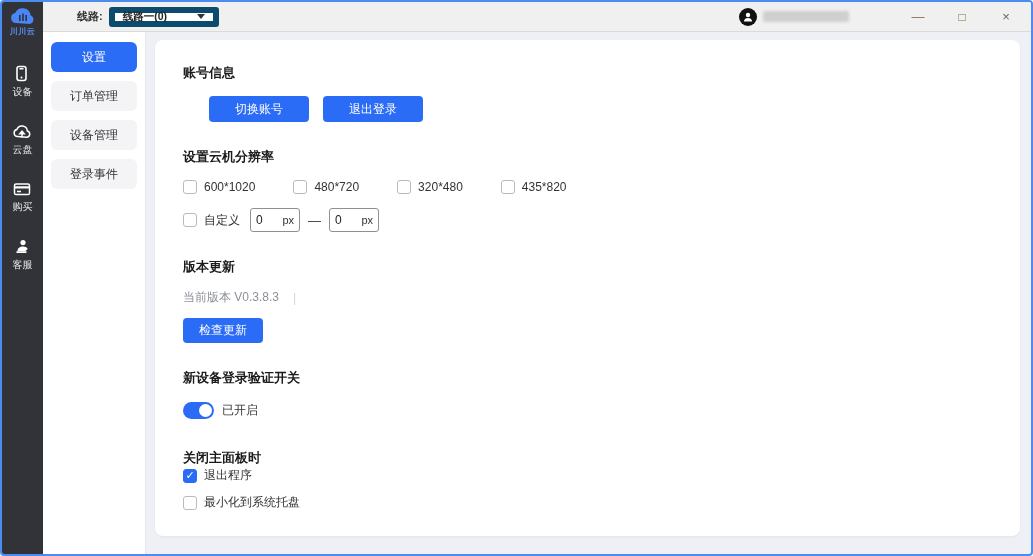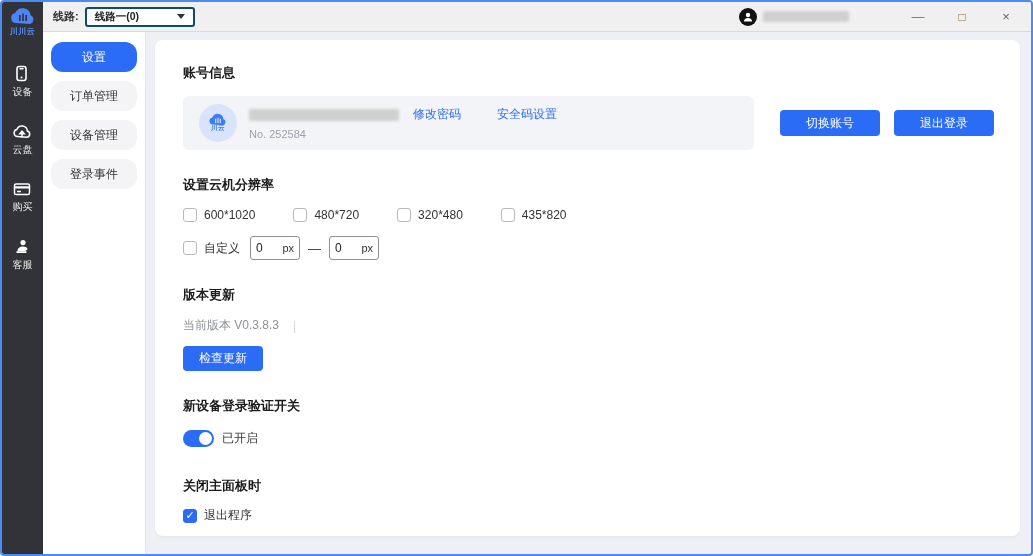--- a/index.html
+++ b/index.html
@@ -16,39 +16,39 @@
   .rail-item { margin-top:24px; display:flex; flex-direction:column; align-items:flex-start; color:#e8e8e8; cursor:pointer; }
   .rail-item:first-of-type { margin-top:22px; }
   .rail-item .lbl { font-size:10px; margin-top:3px; }
   .rail svg { display:block; }
 
   
   .right { flex:1; display:flex; flex-direction:column; min-width:0; }
 
   .topbar { height:30px; background:#f0f0f0; border-bottom:1px solid #dadada;
             display:flex; align-items:center; padding:0 10px 0 10px; flex-shrink:0; }
-  .route-label { font-size:11px; color:#333; font-weight:bold; margin-right:6px; }
-  .route-select { width:110px; height:20px; background:#fff; border:2px solid #0c4a6e; border-radius:3px;
+  .route-label { font-size:11px; color:#333; font-weight:bold; margin-right:6px;margin-left:24px; }
+  .route-select { width:110px; height:20px; background:#fff; border:6px solid #0c4a6e; border-radius:3px;
                   display:flex; align-items:center; padding:0 8px; cursor:pointer; }
   .route-select .val { font-size:10.5px; color:#222; font-weight:bold; flex:1; }
   .caret { width:0; height:0; border-left:4px solid transparent; border-right:4px solid transparent; border-top:5px solid #333; }
   .topbar-spacer { flex:1; }
   .user-avatar { width:18px; height:18px; border-radius:50%; background:#111; display:flex; align-items:center; justify-content:center; margin-right:6px; cursor:pointer; }
   .blur-bar { background:#cfcfcf; border-radius:2px; filter:blur(1.5px); }
   .topbar .name-bar { width:86px; height:11px; margin-right:40px; }
   .win-btn { width:30px; height:22px; display:flex; align-items:center; justify-content:center;
              font-size:13px; color:#86704a; cursor:pointer; margin-left:14px; }
   .win-btn.max { font-size:12px; color:#8a6f3e; }
   .win-btn.close { color:#6e6557; }
 
   .body { flex:1; display:flex; min-height:0; }
 
   
   .subnav { width:103px; background:#fff; border-right:1px solid #e6e6ea; padding:10px 8px; flex-shrink:0; }
-  .subnav-btn { width:86px; height:30px; border-radius:12px; background:#f4f4f6; color:#333;
+  .subnav-btn { width:86px; height:30px; border-radius:6px; background:#f4f4f6; color:#333;
                 font-size:12px; display:flex; align-items:center; justify-content:center;
                 margin:0 auto 9px; cursor:pointer; }
   .subnav-btn.active { background:#2b6cf6; color:#fff; }
 
   
   .content { flex:1; padding:8px 11px 18px 9px; min-width:0; }
   .card { background:#fff; border-radius:8px; height:100%; padding:24px 24px 20px 28px;
           box-shadow:0 1px 3px rgba(0,0,0,.05); overflow:hidden; }
 
   .sec-title { font-size:13px; font-weight:bold; color:#1b1b1b; }
@@ -92,21 +92,21 @@
   .version-line { display:flex; align-items:center; margin-top:13px; font-size:12px; color:#8d9098; }
   .version-divider { color:#d4d4d8; margin-left:14px; }
   .btn-check { margin-top:12px; height:25px; padding:0 16px; }
 
   
   .toggle-row { display:flex; align-items:center; margin-top:15px; }
   .toggle { width:31px; height:17px; border-radius:9px; background:#2b6cf6; position:relative; cursor:pointer; margin-right:8px; }
   .toggle .knob { position:absolute; right:2px; top:2px; width:13px; height:13px; border-radius:50%; background:#fff; }
   .toggle-label { font-size:12px; color:#333; }
 
-  .close-opt { margin-top:12px; }
+  .close-opt { }
   .close-opt + .close-opt { margin-top:10px; }
 </style>
 </head>
 <body>
 
 <div class="window">
 
   <aside class="rail">
     <div class="rail-logo">
       <span>
@@ -192,39 +192,20 @@
         <div class="subnav-btn">订单管理</div>
         <div class="subnav-btn">设备管理</div>
         <div class="subnav-btn">登录事件</div>
       </nav>
 
       <main class="content">
         <div class="card">
 
           <div class="sec-title">账号信息</div>
           <div class="account-row">
-            <div class="account-card">
-              <div class="acc-avatar">
-                <svg width="20" height="13" viewBox="0 0 26 18">
-                  <path d="M6 16a5 5 0 0 1-.8-9.9A8 8 0 0 1 20.5 8.3 4.6 4.6 0 0 1 20 17z" fill="#3f7bf5"></path>
-                  <rect x="9" y="8" width="1.6" height="6" fill="#d9e4fa"></rect>
-                  <rect x="12.2" y="6.5" width="1.6" height="7.5" fill="#d9e4fa"></rect>
-                  <rect x="15.4" y="8" width="1.6" height="6" fill="#d9e4fa"></rect>
-                </svg>
-                <span class="t">川云</span>
-              </div>
-              <div class="acc-main">
-                <div class="acc-line1">
-                  <div class="blur-bar acc-name-bar"></div>
-                  <span class="link">修改密码</span>
-                  <span class="link">安全码设置</span>
-                </div>
-                <div class="acc-no">No. 252584</div>
-              </div>
-            </div>
             <div class="account-actions">
               <button class="btn-primary">切换账号</button>
               <button class="btn-primary">退出登录</button>
             </div>
           </div>
 
           <div class="section">
             <div class="sec-title">设置云机分辨率</div>
             <div class="cb-row">
               <div class="cb-item">

